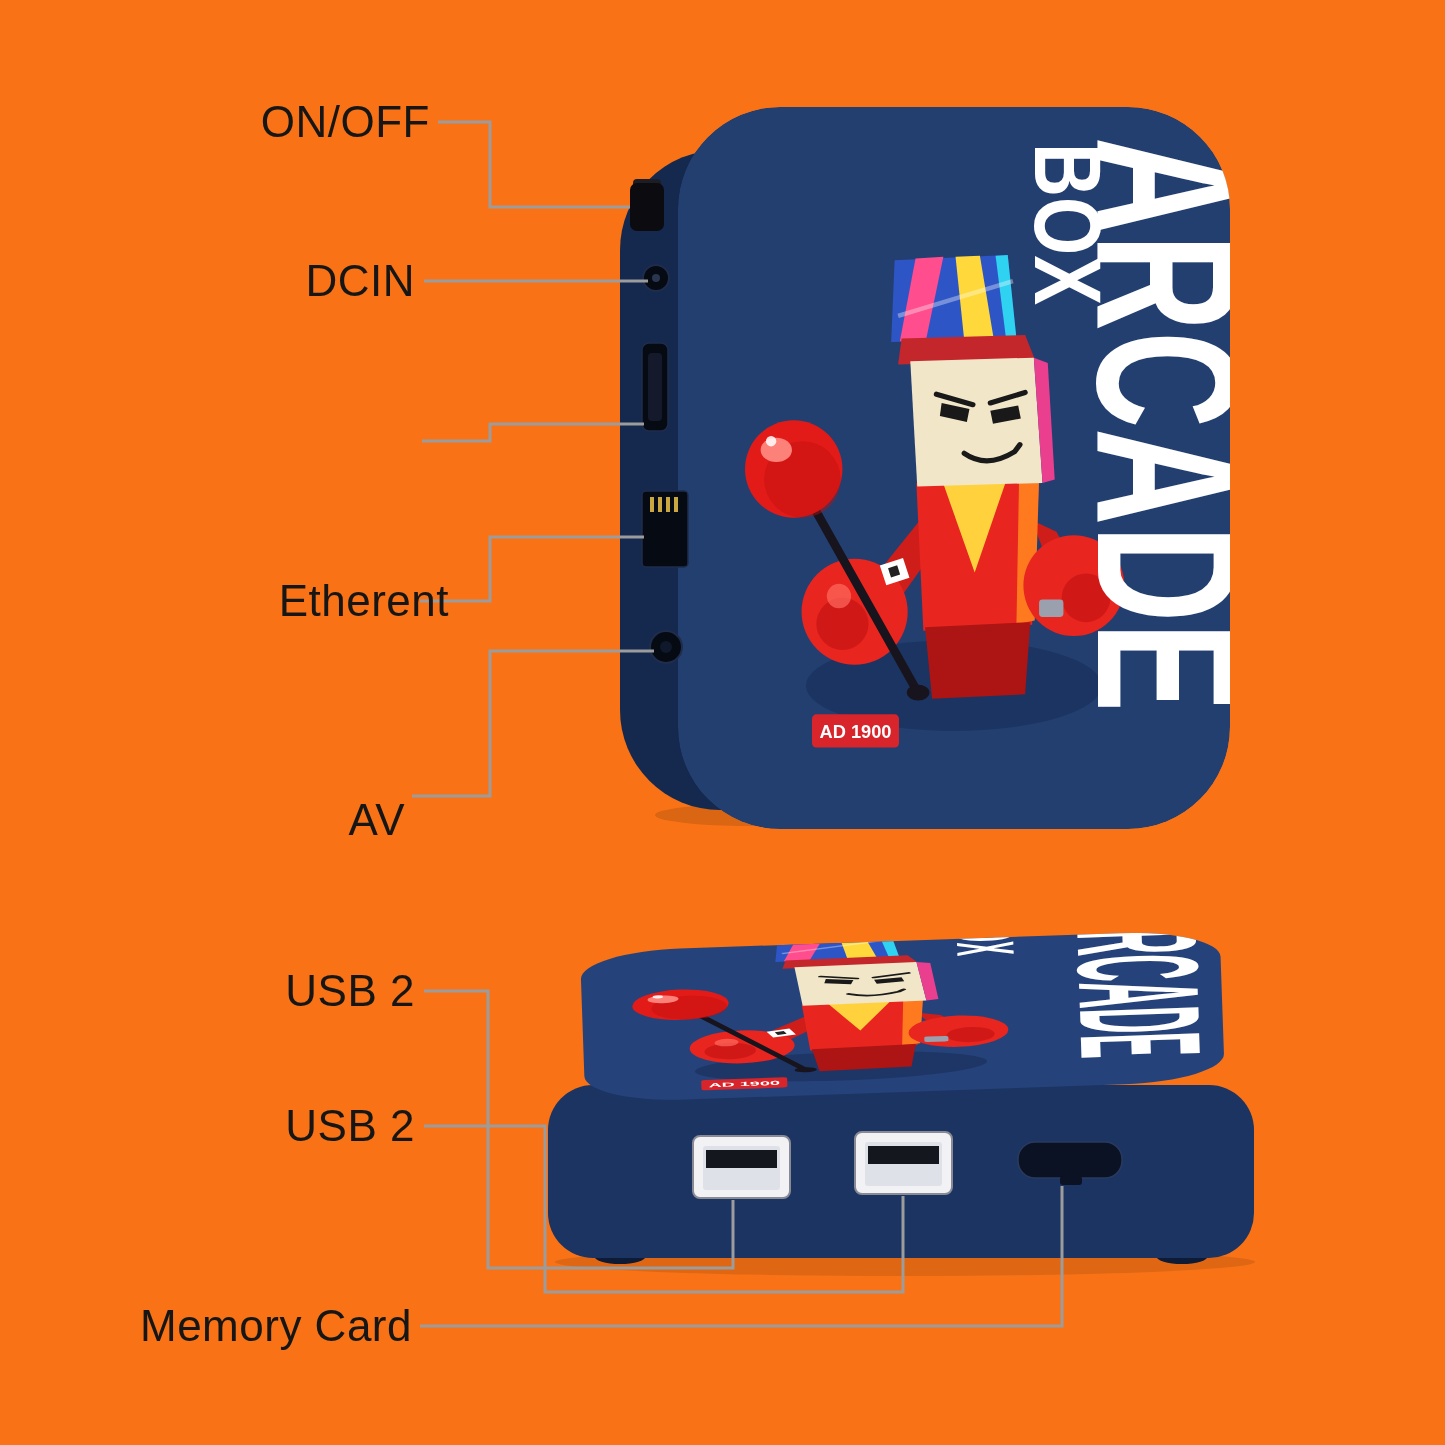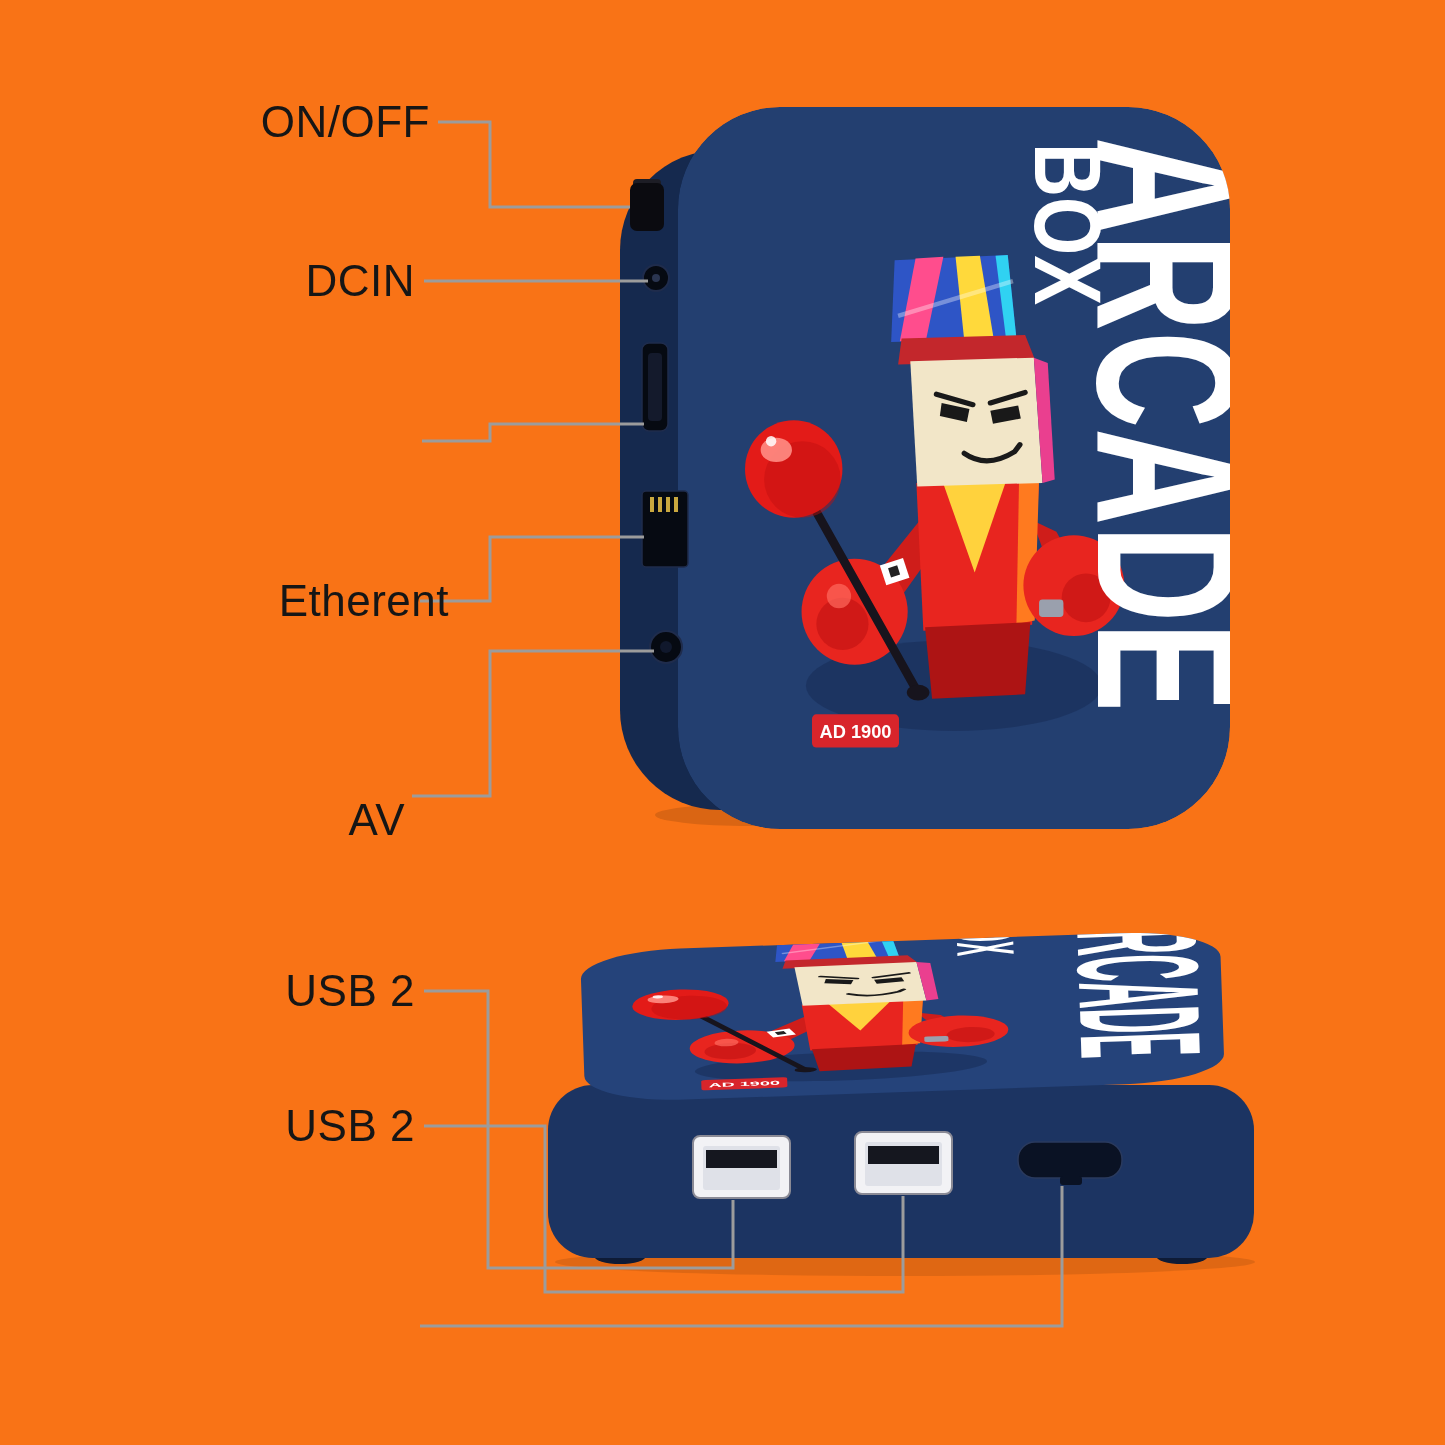--- a/index.html
+++ b/index.html
@@ -172,14 +172,15 @@
       <polyline points="420,1326 1062,1326 1062,1186"></polyline>
     </g>
   </svg>
 
   <div class="callout-label" style="right:1015px;top:98px;">ON/OFF</div>
   <div class="callout-label" style="right:1030px;top:257px;margin-left:34px;">DCIN</div>
   <div class="callout-label" style="right:996px;top:577px;">Etherent</div>
   <div class="callout-label" style="right:1040px;top:772px;margin-top:24px;">AV</div>
   <div class="callout-label" style="right:1030px;top:967px;">USB 2</div>
   <div class="callout-label" style="right:1030px;top:1102px;">USB 2</div>
+  <div class="callout-label" style="right:1033px;top:1302px;">Memory Card</div>
 
 </div>
 
 </body></html>

